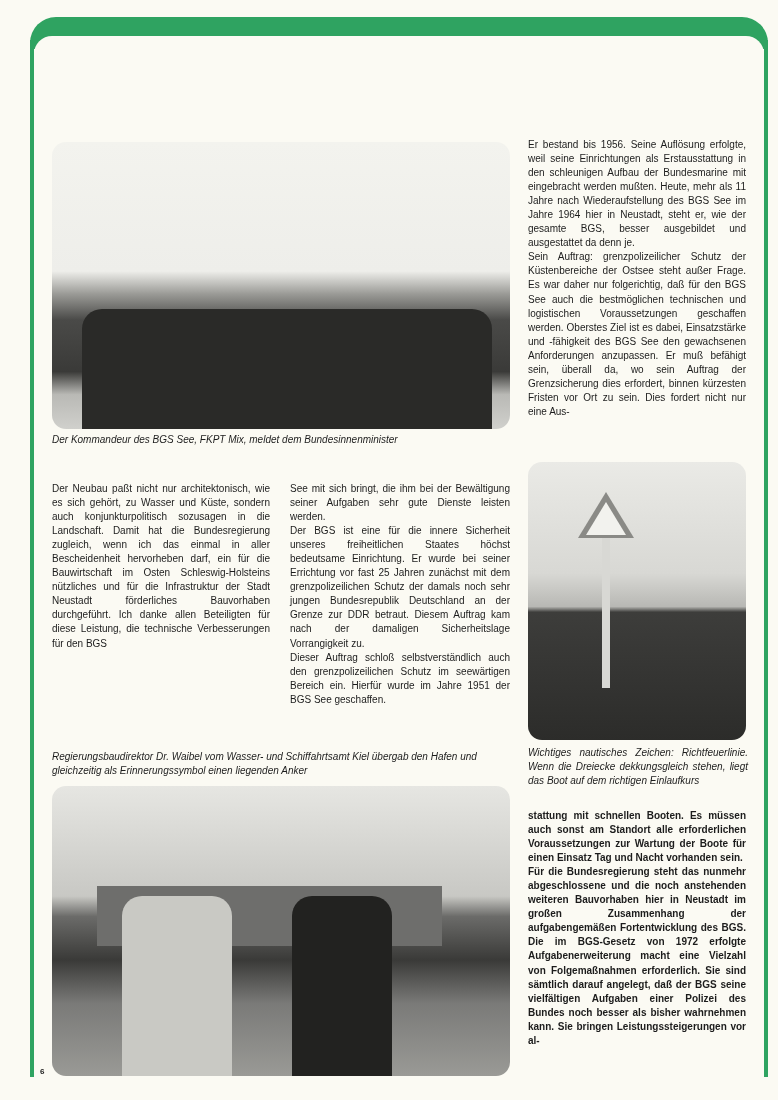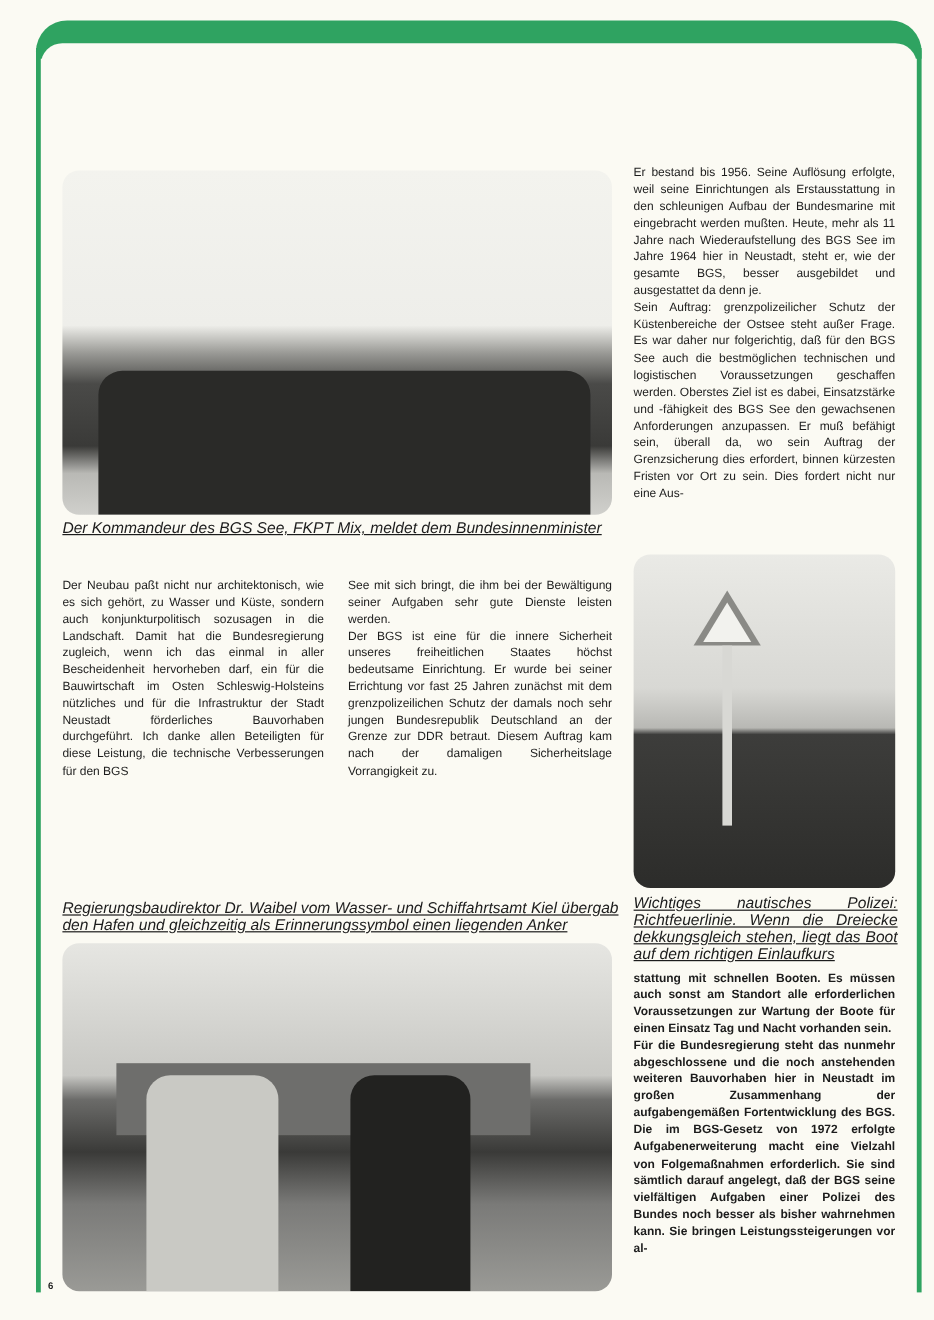--- a/index.html
+++ b/index.html
@@ -60,21 +60,21 @@
   }
   .building {
     position: absolute; left: 45px; top: 100px; width: 345px; height: 60px; background: #6e6e6c;
   }
   .text {
     position: absolute; font-size: 10px; line-height: 14.05px; text-align: justify;
     hyphens: manual;
   }
   .text p { margin: 0; }
   .caption {
-    position: absolute; font-size: 13px; line-height: 14px; font-style: italic; text-decoration: underline;
+    position: absolute; font-size: 10px; line-height: 14px; font-style: italic;
   }
   .pagenum {
     position: absolute; left: 40px; top: 1067px; font-size: 8px; font-weight: bold;
   }
 </style>
 </head>
 <body>
 
 <div class="frame-top"></div>
 <div class="frame-top-inner"></div>
@@ -91,28 +91,29 @@
   <p>Sein Auftrag: grenzpolizeilicher Schutz der Küstenbereiche der Ostsee steht außer Frage. Es war daher nur folgerichtig, daß für den BGS See auch die bestmöglichen technischen und logistischen Voraussetzungen geschaffen werden. Oberstes Ziel ist es dabei, Einsatzstärke und -fähigkeit des BGS See den gewachsenen Anforderungen anzupassen. Er muß befähigt sein, überall da, wo sein Auftrag der Grenzsicherung dies erfordert, binnen kürzesten Fristen vor Ort zu sein. Dies fordert nicht nur eine Aus-</p>
 </div>
 
 <div class="text" style="left:52px;top:482px;width:218px;">
   <p>Der Neubau paßt nicht nur architektonisch, wie es sich gehört, zu Wasser und Küste, sondern auch konjunkturpolitisch sozusagen in die Landschaft. Damit hat die Bundesregierung zugleich, wenn ich das einmal in aller Bescheidenheit hervorheben darf, ein für die Bauwirtschaft im Osten Schleswig-Holsteins nützliches und für die Infrastruktur der Stadt Neustadt förderliches Bauvorhaben durchgeführt. Ich danke allen Beteiligten für diese Leistung, die technische Verbesserungen für den BGS</p>
 </div>
 
 <div class="text" style="left:290px;top:482px;width:220px;">
   <p>See mit sich bringt, die ihm bei der Bewältigung seiner Aufgaben sehr gute Dienste leisten werden.</p>
   <p>Der BGS ist eine für die innere Sicherheit unseres freiheitlichen Staates höchst bedeutsame Einrichtung. Er wurde bei seiner Errichtung vor fast 25 Jahren zunächst mit dem grenzpolizeilichen Schutz der damals noch sehr jungen Bundesrepublik Deutschland an der Grenze zur DDR betraut. Diesem Auftrag kam nach der damaligen Sicherheitslage Vorrangigkeit zu.</p>
+  <p>Dieser Auftrag schloß selbstverständlich auch den grenzpolizeilichen Schutz im seewärtigen Bereich ein. Hierfür wurde im Jahre 1951 der BGS See geschaffen.</p>
 </div>
 
 <div class="photo p2" title="Richtfeuer triangle navigation mark on pole">
   <div class="sign-tri"></div>
   <div class="sign-tri-in"></div>
   <div class="sign-pole"></div>
 </div>
-<div class="caption" style="left:528px;top:746px;width:220px;text-align:justify;">Wichtiges nautisches Polizei: Richtfeuerlinie. Wenn die Dreiecke dekkungsgleich stehen, liegt das Boot auf dem richtigen Einlaufkurs</div>
+<div class="caption" style="left:528px;top:746px;width:220px;text-align:justify;">Wichtiges nautisches Zeichen: Richtfeuerlinie. Wenn die Dreiecke dekkungsgleich stehen, liegt das Boot auf dem richtigen Einlaufkurs</div>
 
 <div class="caption" style="left:52px;top:750px;width:470px;">Regierungsbaudirektor Dr. Waibel vom Wasser- und Schiffahrtsamt Kiel übergab den Hafen und gleichzeitig als Erinnerungssymbol einen liegenden Anker</div>
 
 <div class="photo p3" title="Ceremony handing over anchor in front of building">
   <div class="building"></div>
   <div class="people" style="left:70px;width:110px;height:180px;background:#c9c9c4;"></div>
   <div class="people" style="left:240px;width:100px;height:180px;background:#222220;"></div>
 </div>
 
 <div class="text" style="left:528px;top:809px;width:218px;font-weight:bold;">

